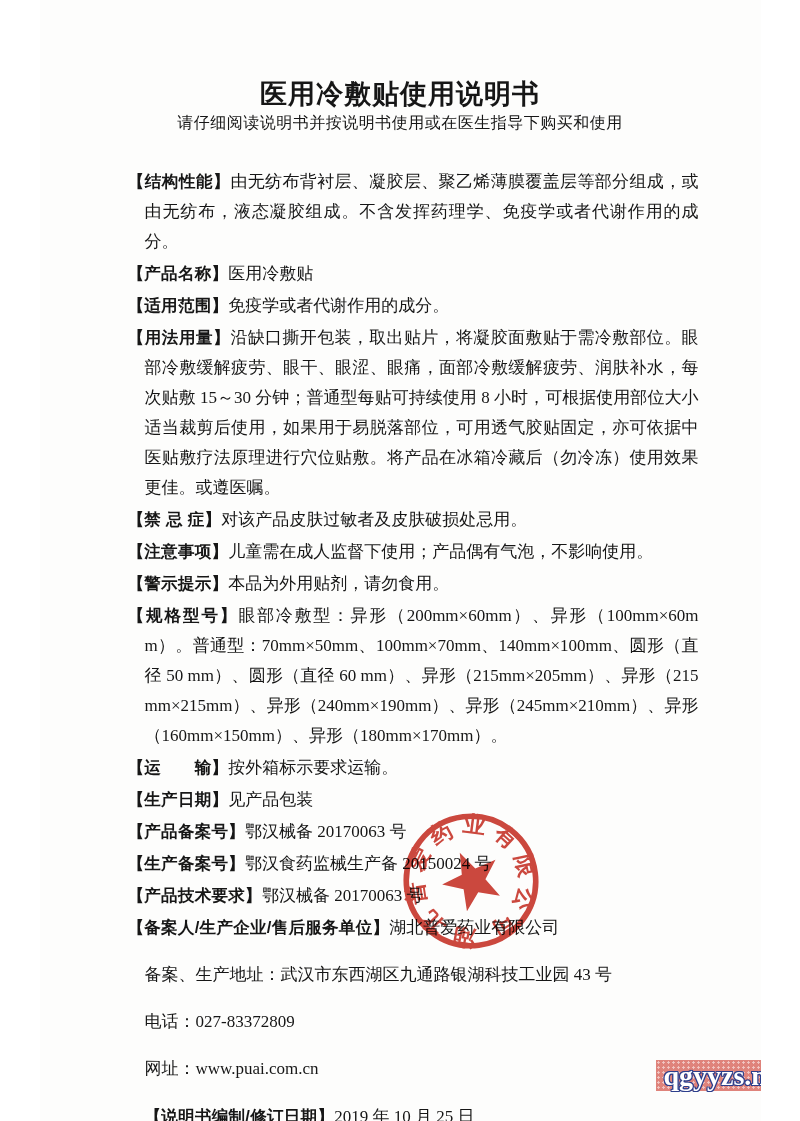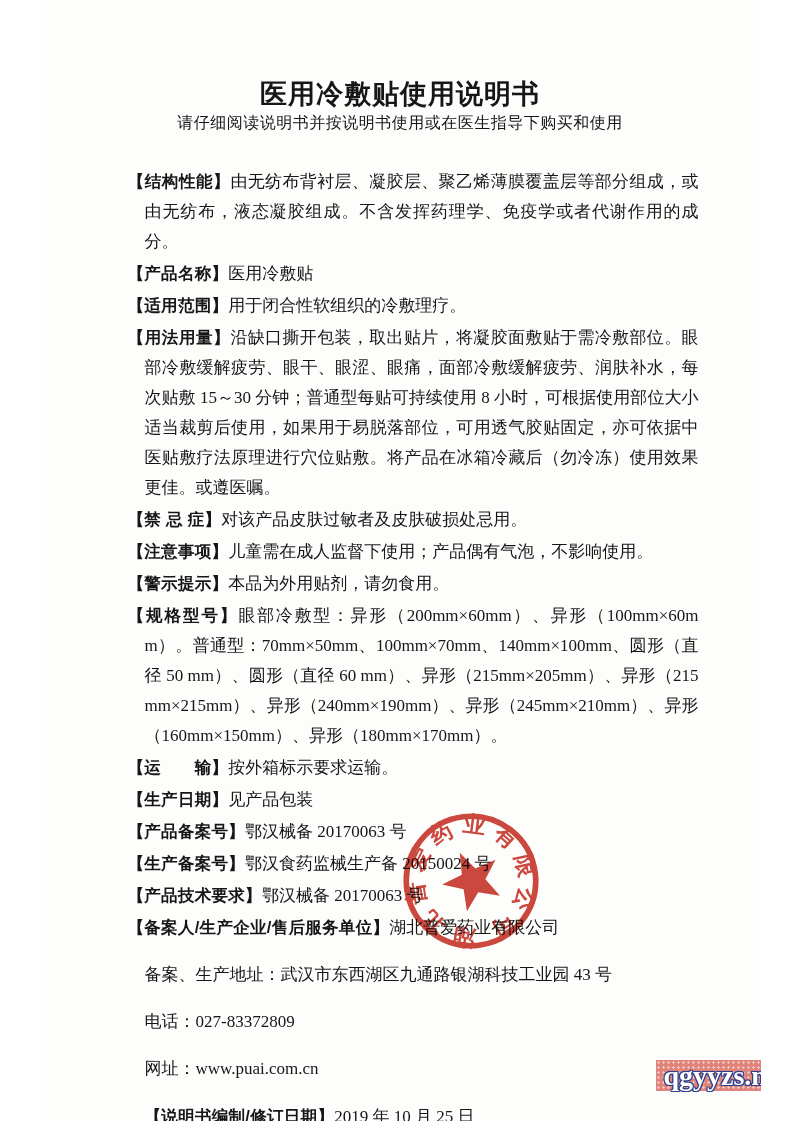--- a/index.html
+++ b/index.html
@@ -101,21 +101,21 @@
 
 <div class="page">
 
   <h1 class="doc-title">医用冷敷贴使用说明书</h1>
 
   <div class="doc-subtitle">请仔细阅读说明书并按说明书使用或在医生指导下购买和使用</div>
 
   <div class="sections">
       <p class="sec"><b class="lab">【结构性能】</b><span>由无纺布背衬层、凝胶层、聚乙烯薄膜覆盖层等部分组成，或由无纺布，液态凝胶组成。不含发挥药理学、免疫学或者代谢作用的成分。</span></p>
       <p class="sec"><b class="lab">【产品名称】</b><span>医用冷敷贴</span></p>
-      <p class="sec"><b class="lab">【适用范围】</b><span>用于闭合性软组织的冷敷理疗。</span></p>
+      <p class="sec"><b class="lab">【适用范围】</b><span>免疫学或者代谢作用的成分。</span></p>
       <p class="sec"><b class="lab">【用法用量】</b><span>沿缺口撕开包装，取出贴片，将凝胶面敷贴于需冷敷部位。眼部冷敷缓解疲劳、眼干、眼涩、眼痛，面部冷敷缓解疲劳、润肤补水，每次贴敷 15～30 分钟；普通型每贴可持续使用 8 小时，可根据使用部位大小适当裁剪后使用，如果用于易脱落部位，可用透气胶贴固定，亦可依据中医贴敷疗法原理进行穴位贴敷。将产品在冰箱冷藏后（勿冷冻）使用效果更佳。或遵医嘱。</span></p>
       <p class="sec"><b class="lab">【禁 忌 症】</b><span>对该产品皮肤过敏者及皮肤破损处忌用。</span></p>
       <p class="sec"><b class="lab">【注意事项】</b><span>儿童需在成人监督下使用；产品偶有气泡，不影响使用。</span></p>
       <p class="sec"><b class="lab">【警示提示】</b><span>本品为外用贴剂，请勿食用。</span></p>
       <p class="sec"><b class="lab">【规格型号】</b><span>眼部冷敷型：异形（200mm×60mm）、异形（100mm×60mm）。普通型：70mm×50mm、100mm×70mm、140mm×100mm、圆形（直径 50 mm）、圆形（直径 60 mm）、异形（215mm×205mm）、异形（215mm×215mm）、异形（240mm×190mm）、异形（245mm×210mm）、异形（160mm×150mm）、异形（180mm×170mm）。</span></p>
       <p class="sec"><b class="lab">【运　　输】</b><span>按外箱标示要求运输。</span></p>
       <p class="sec"><b class="lab">【生产日期】</b><span>见产品包装</span></p>
       <p class="sec"><b class="lab">【产品备案号】</b><span>鄂汉械备 20170063 号</span></p>
       <p class="sec"><b class="lab">【生产备案号】</b><span>鄂汉食药监械生产备 20150024 号</span></p>
       <p class="sec"><b class="lab">【产品技术要求】</b><span>鄂汉械备 20170063 号</span></p>

